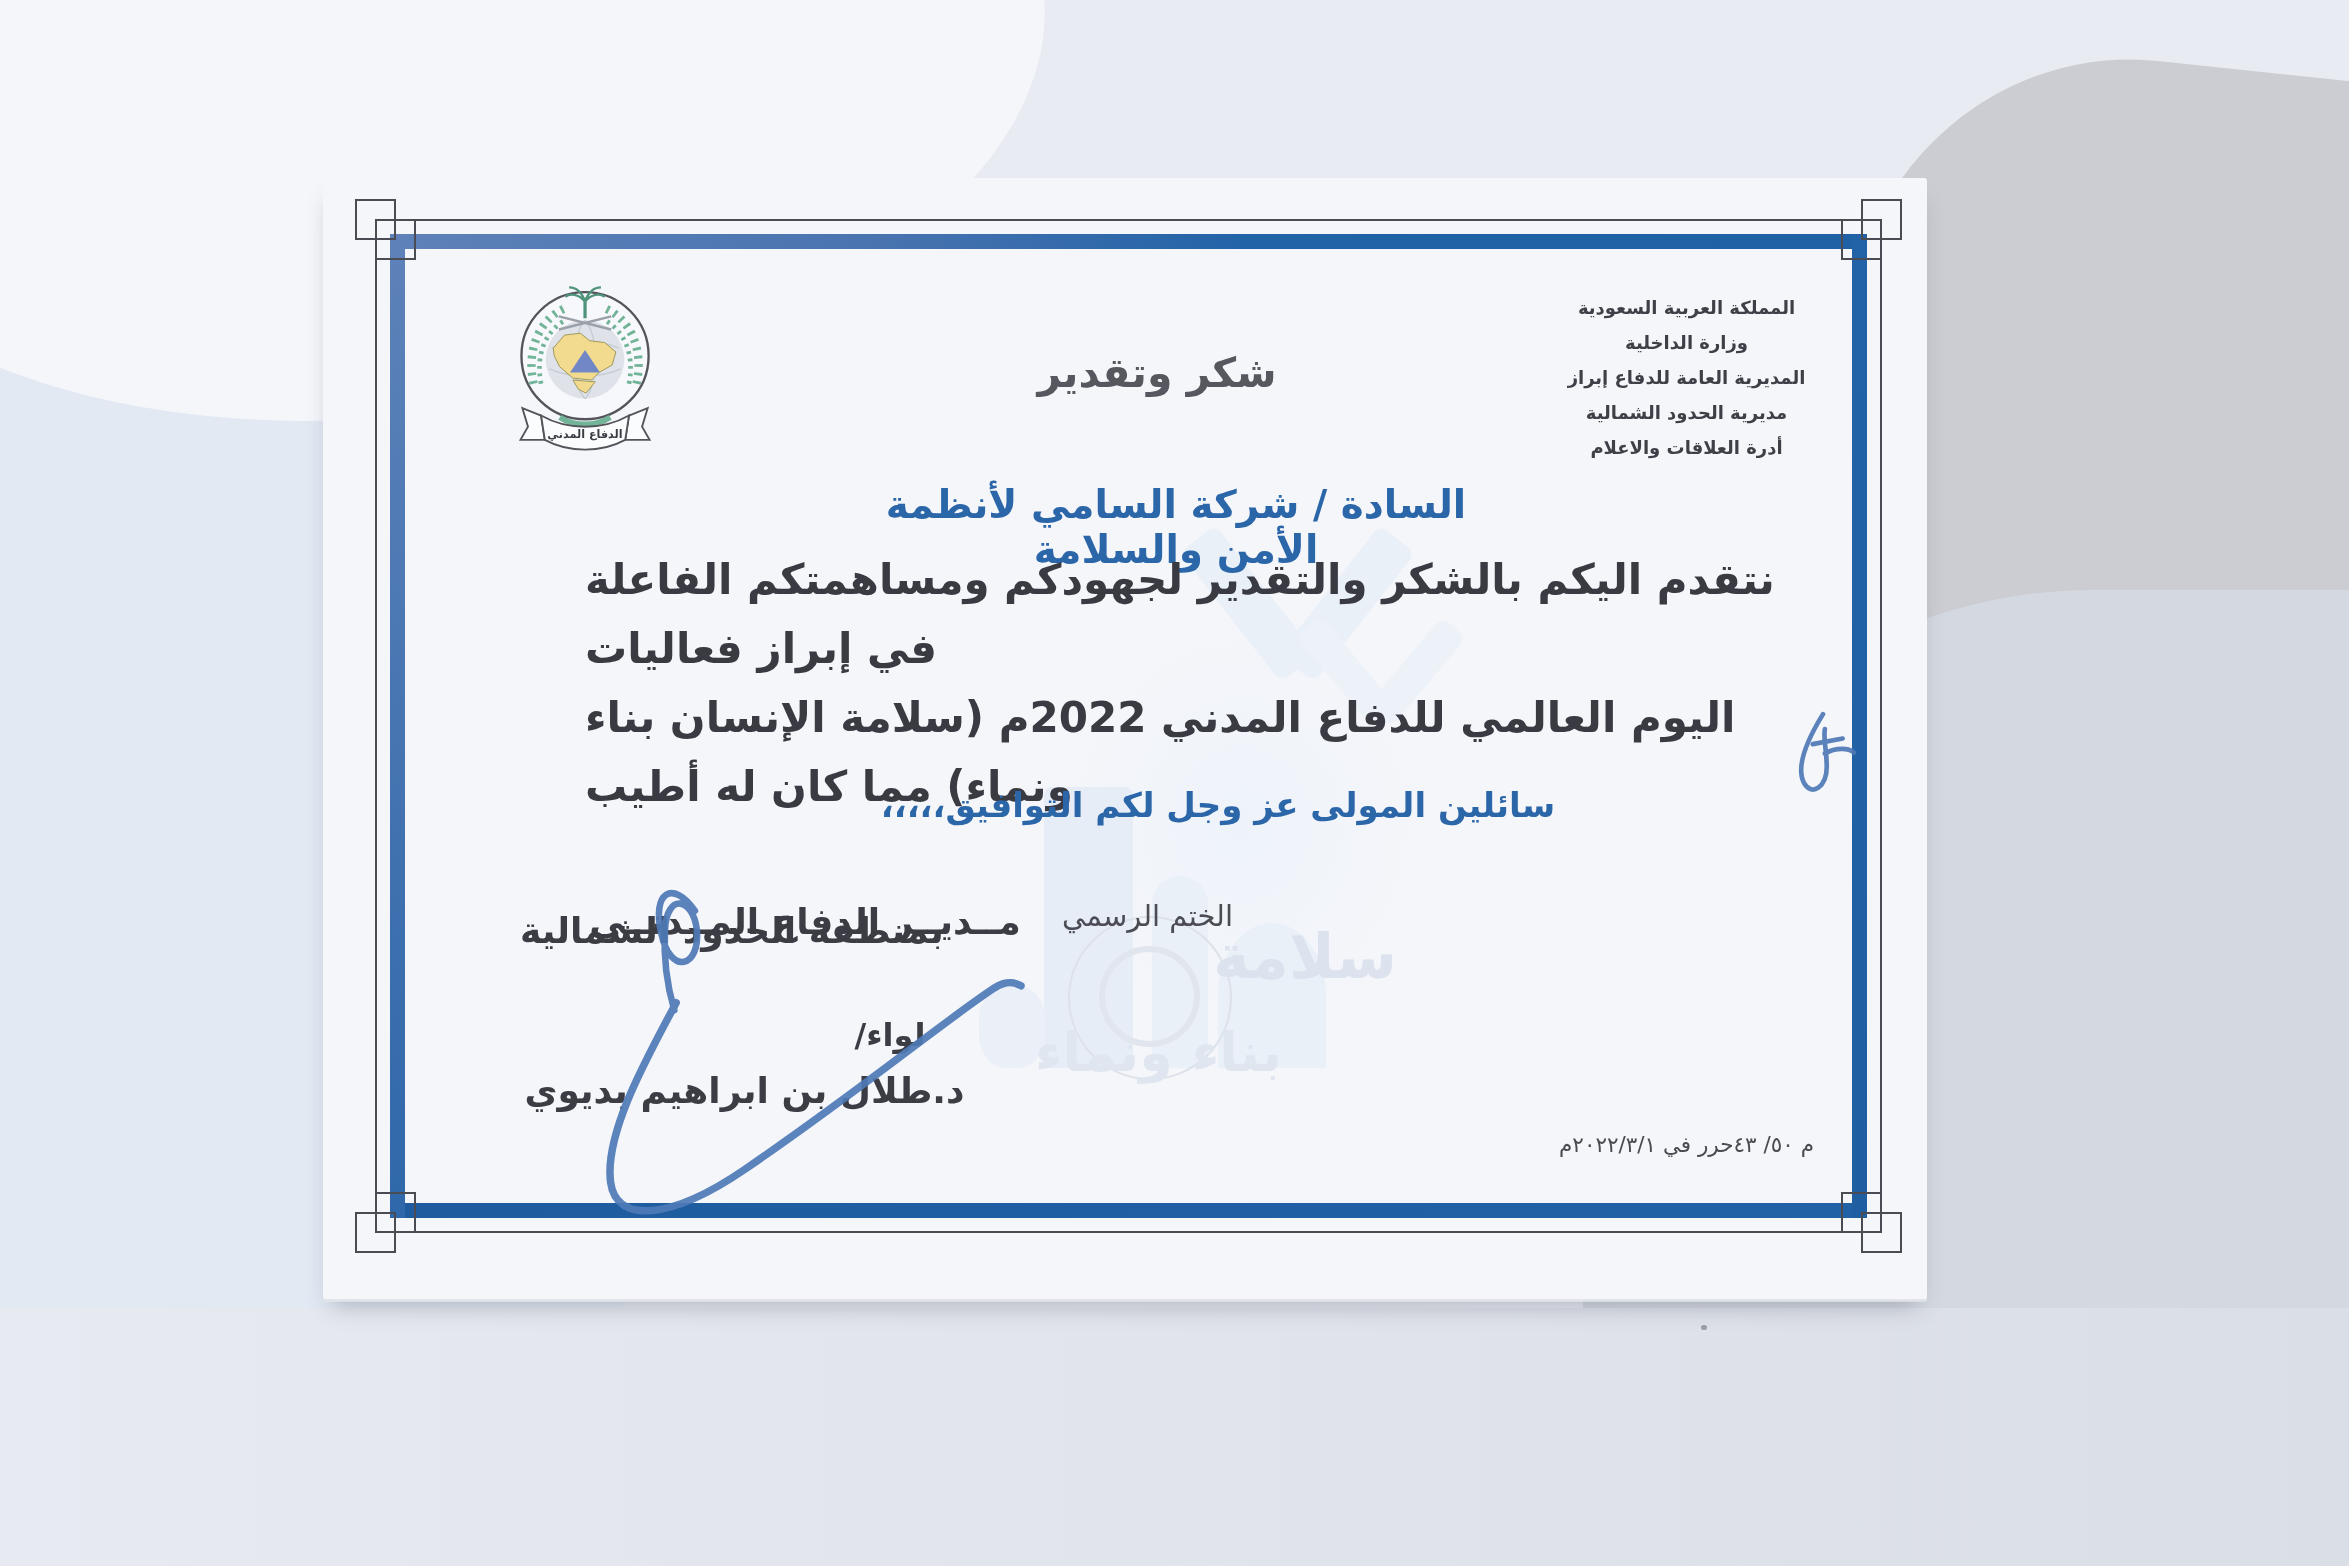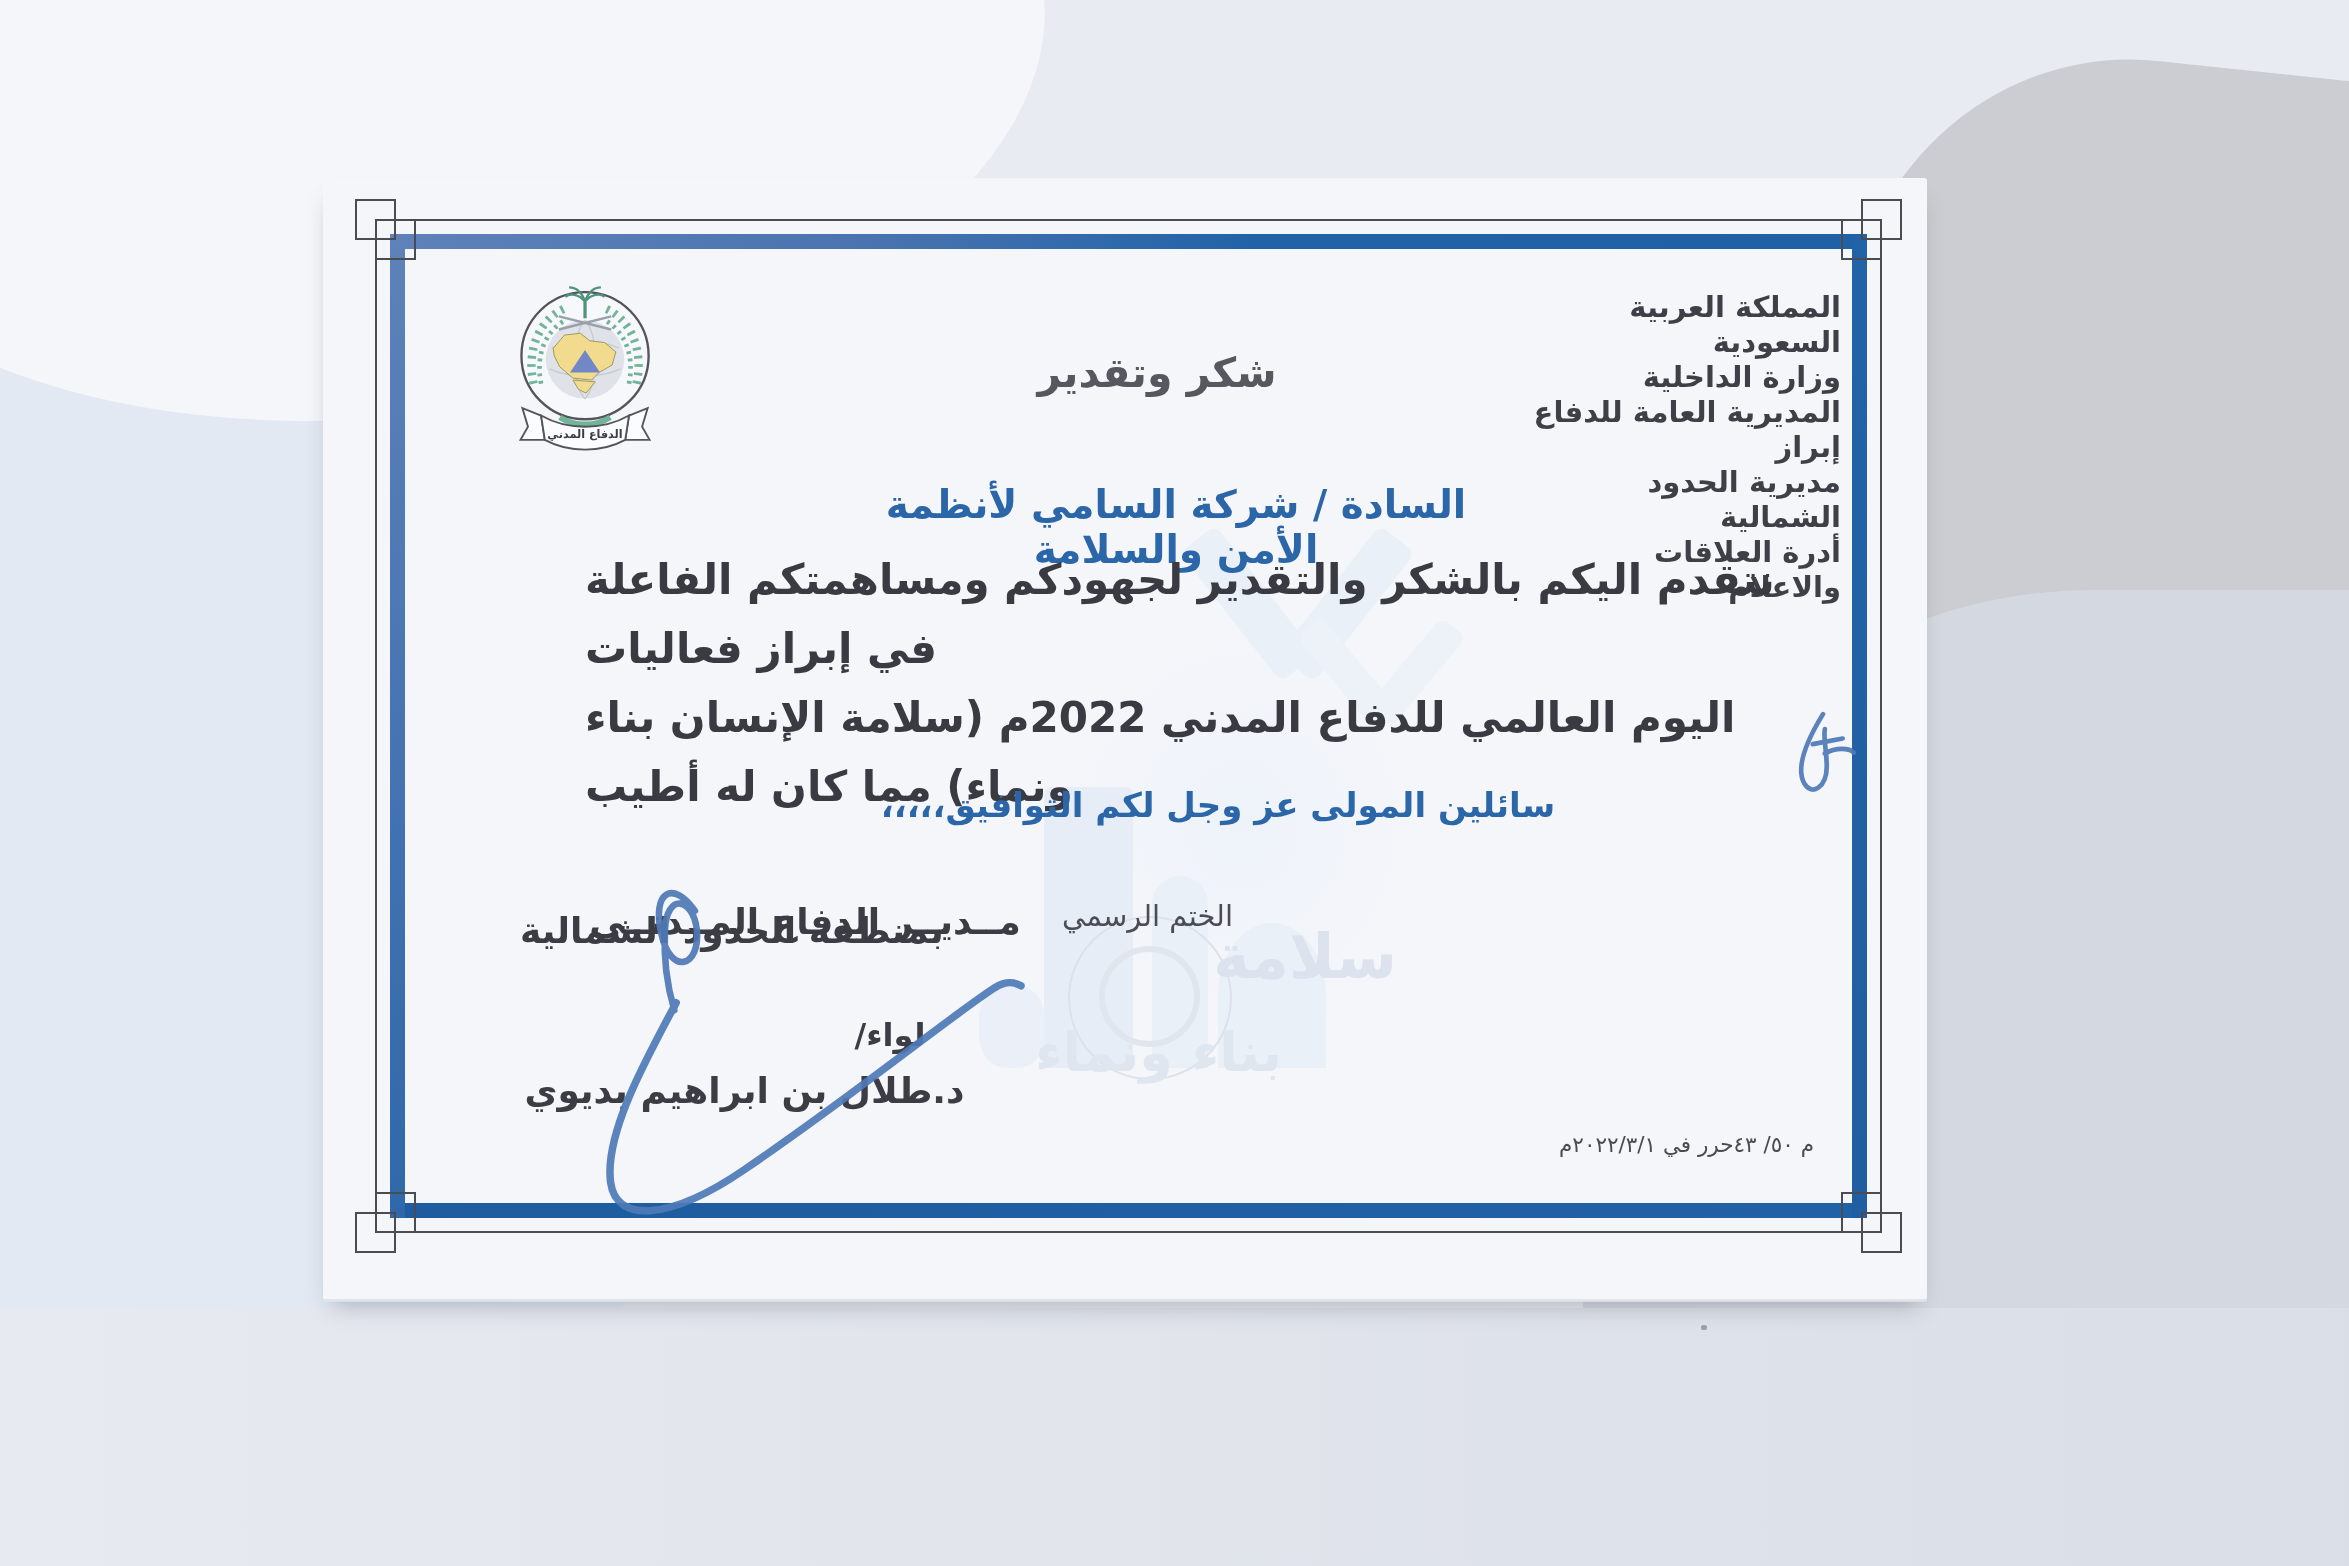--- a/index.html
+++ b/index.html
@@ -41,21 +41,21 @@
   .bar-left{left:67px;top:56px;width:15px;height:984px;
     background:linear-gradient(180deg,#5e82b9,#2f68aa);}
   .bar-right{left:1529px;top:56px;width:15px;height:984px;
     background:linear-gradient(180deg,#2263a7,#1f5ea1);}
   .frame-line{left:52px;top:41px;width:1507px;height:1014px;border:2.8px solid #4b4c53;
     box-sizing:border-box;background:transparent;}
   .csq{width:41px;height:41px;border:2.8px solid #4b4c53;box-sizing:border-box;background:transparent;}
 
   
   .ar{direction:rtl;unicode-bidi:plaintext;}
-  .issuer{left:1209px;top:112px;width:309px;font-size:29px;font-weight:700;
+  .issuer{left:1209px;top:112px;width:309px;text-align:center;font-size:18px;font-weight:700;
     line-height:35px;color:#3e3f47;}
   .title{left:600px;top:171px;width:468px;text-align:center;font-size:41px;font-weight:700;color:#56575f;}
   .addressee{left:525px;top:304px;width:656px;text-align:center;font-size:39px;font-weight:700;color:#2b66a9;}
   .body-par{left:262px;top:367px;width:1255px;text-align:left;font-size:42px;font-weight:700;
     color:#393a42;line-height:69px;}
   .dua{left:525px;top:607px;width:740px;text-align:center;font-size:34px;font-weight:700;color:#2b66a9;}
   .seal-label{left:731px;top:721px;width:187px;text-align:center;font-size:29px;font-weight:400;color:#4b4c54;}
   .sig-line1{left:215px;top:723px;width:534px;text-align:center;font-size:36px;font-weight:700;color:#3b3c44;}
   .sig-line2{left:197px;top:732px;width:478px;text-align:left;font-size:36px;font-weight:700;color:#3b3c44;}
   .sig-rank{left:511px;top:838px;width:112px;text-align:center;font-size:32px;font-weight:700;color:#3b3c44;}

